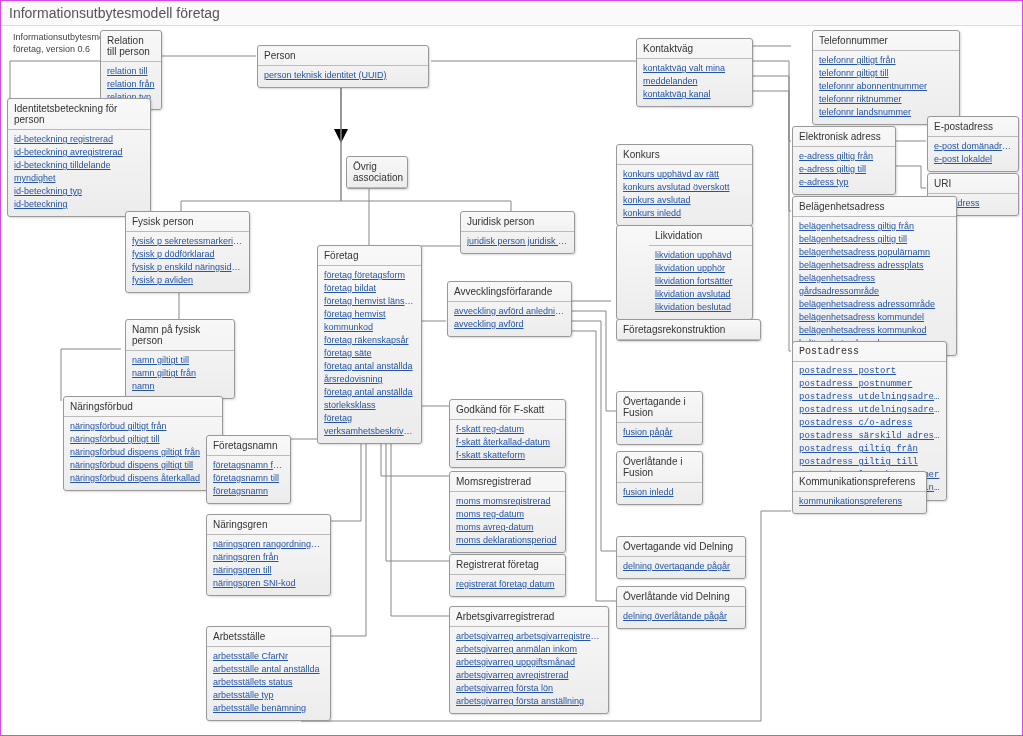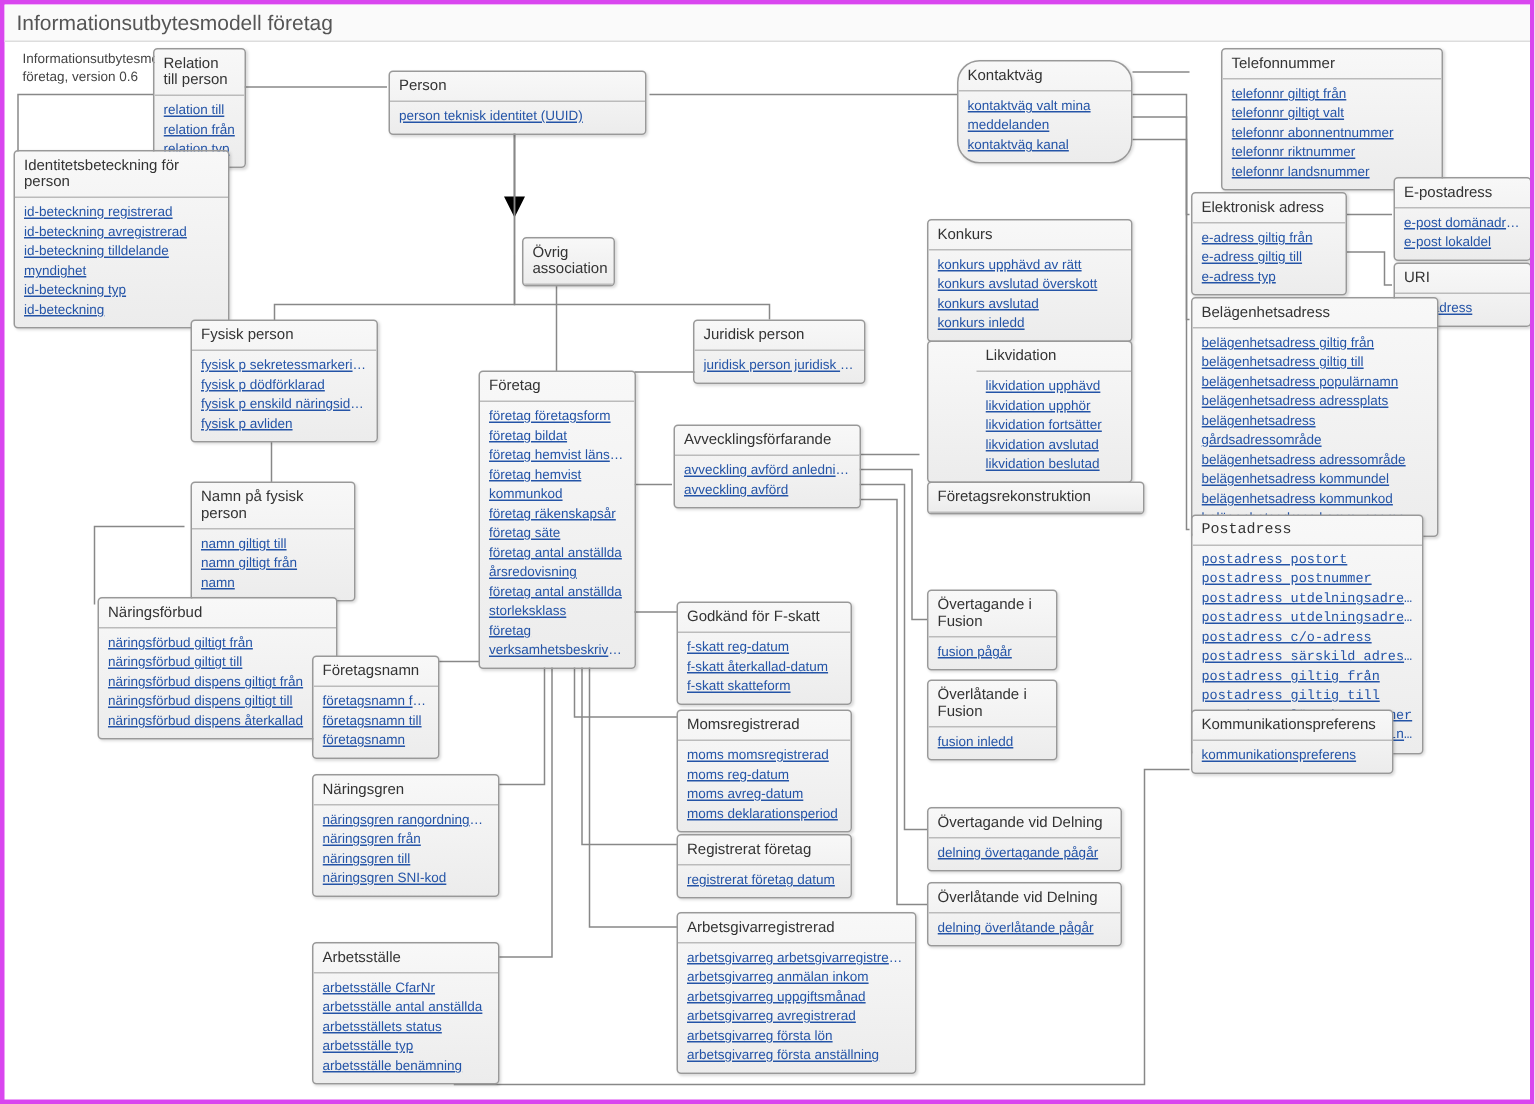--- a/index.html
+++ b/index.html
@@ -6,21 +6,21 @@
     margin: 0;
     font-family: Arial, Helvetica, sans-serif;
     font-size: 10px;
     background: #fff;
     color: #333;
   }
   .page {
     width: 1023px;
     height: 736px;
     position: relative;
-    border: 3px solid #d946ef;
+    border: 1px solid #d946ef;
     box-sizing: border-box;
     overflow: hidden;
   }
   .page-title {
     font-size: 14px;
     color: #555;
     padding: 4px 8px;
     border-bottom: 1px solid #ddd;
     background: #fafafa;
   }
@@ -128,34 +128,34 @@
       </div>
     </div>
 
   <div id="ent-person" class="entity" style="left:256px; top:44px; width:172px;">
       <div class="entity-title">Person</div>
       <div class="entity-body">
         <a class="attr">person teknisk identitet (UUID)</a>
       </div>
     </div>
 
-  <div id="ent-kontaktvag" class="entity" style="left:635px; top:37px; width:117px;border-radius:15px;">
+  <div id="ent-kontaktvag" class="entity" style="left:635px; top:37px; width:117px;">
       <div class="entity-title">Kontaktväg</div>
       <div class="entity-body">
         <a class="attr">kontaktväg valt mina</a>
         <a class="attr">meddelanden</a>
         <a class="attr">kontaktväg kanal</a>
       </div>
     </div>
 
   <div id="ent-telefonnummer" class="entity" style="left:788px; top:29px; width:148px;margin-left:23px;">
       <div class="entity-title">Telefonnummer</div>
       <div class="entity-body">
         <a class="attr">telefonnr giltigt från</a>
-        <a class="attr">telefonnr giltigt valt</a>
+        <a class="attr">telefonnr giltigt till</a>
         <a class="attr">telefonnr abonnentnummer</a>
         <a class="attr">telefonnr riktnummer</a>
         <a class="attr">telefonnr landsnummer</a>
       </div>
     </div>
 
   <div id="ent-identitetsbeteckning" class="entity" style="left:6px; top:97px; width:144px;">
       <div class="entity-title">Identitetsbeteckning för person</div>
       <div class="entity-body">
         <a class="attr">id-beteckning registrerad</a>

